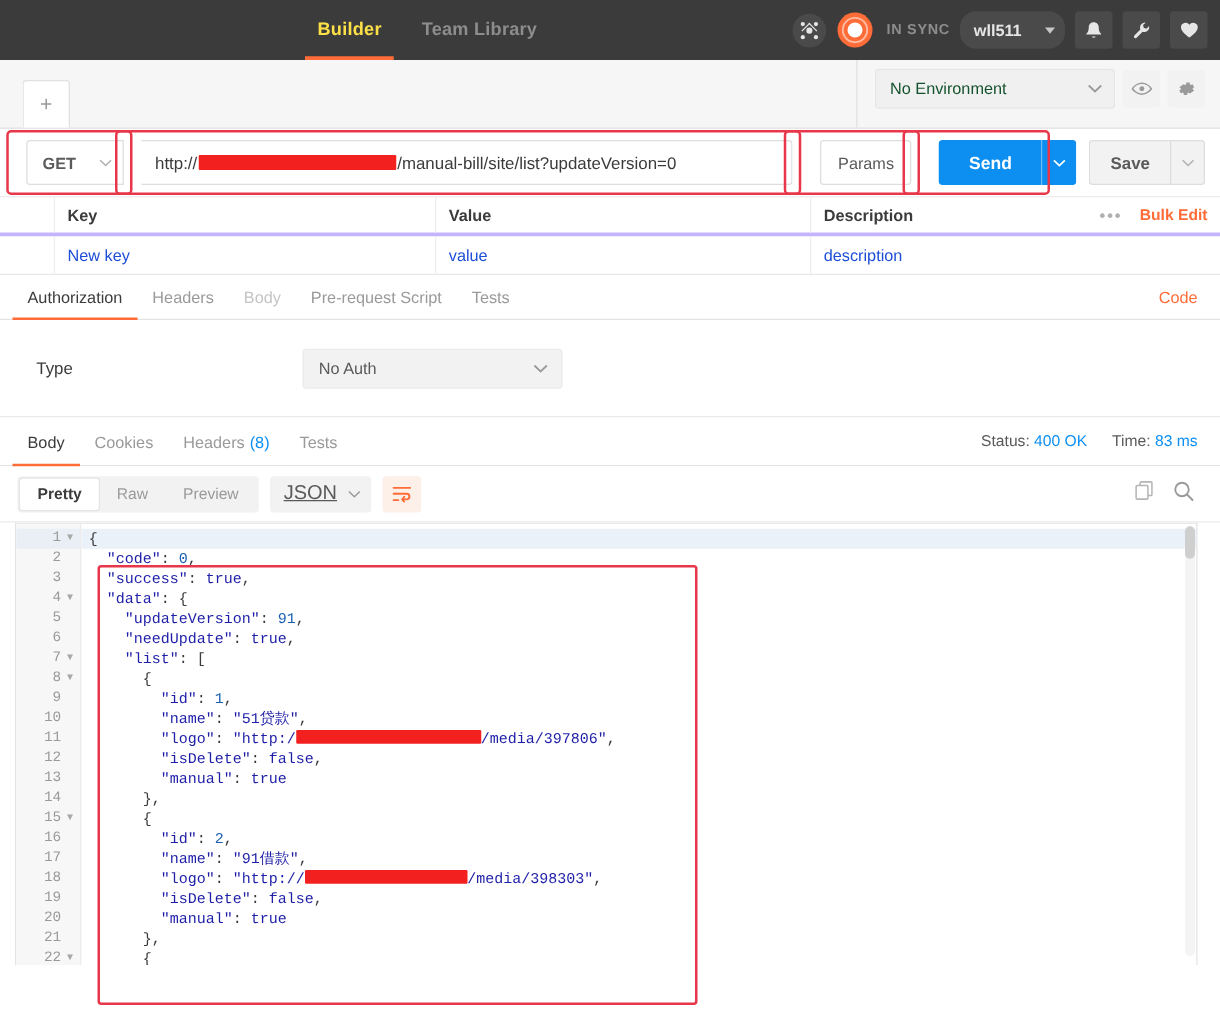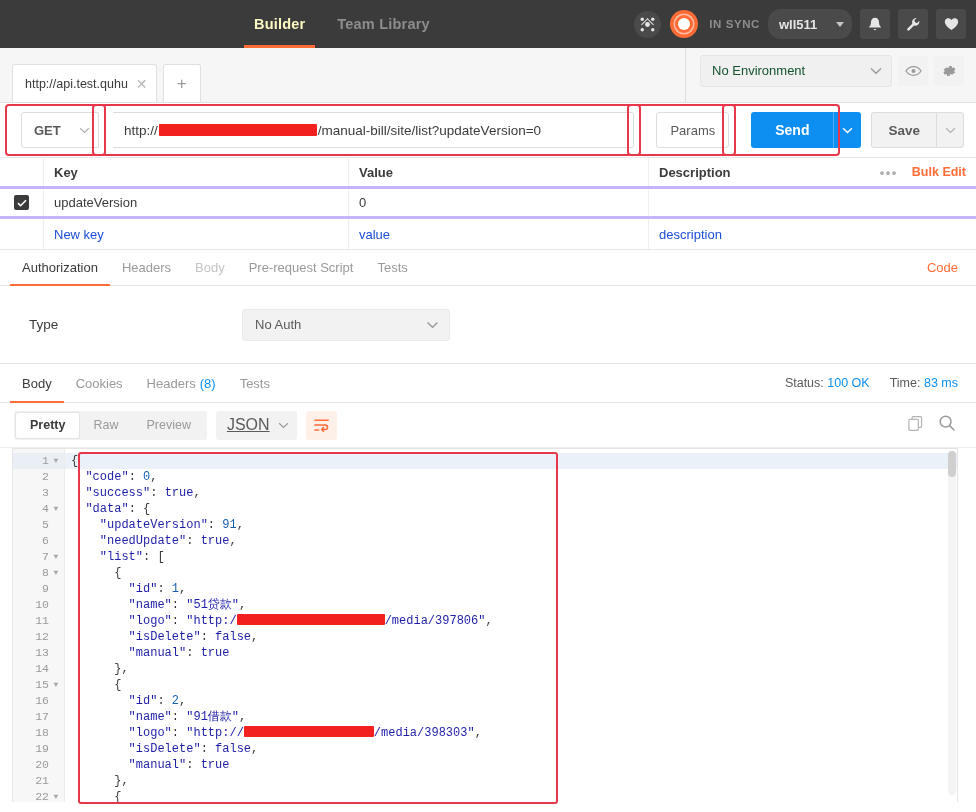--- a/index.html
+++ b/index.html
@@ -20,21 +20,21 @@
   .topbar-tabs { display: flex; align-items: stretch; margin-left: 238px; }
   .top-tab {
     display: flex; align-items: center; justify-content: center;
     padding: 0 16px;
     font-size: 14.5px; font-weight: bold;
     color: #8d8d8d;
     position: relative;
     cursor: pointer;
     letter-spacing: .2px;
   }
-  .top-tab.active { color: #fef9c3; }
+  .top-tab.active { color: #fde047; }
   .top-tab.active::after {
     content: ""; position: absolute; left: 6px; right: 6px; bottom: 0;
     height: 3px; background: #ff6c37;
   }
   .topbar-right {
     margin-left: auto; display: flex; align-items: center;
     gap: 8px; padding-right: 10px;
   }
   .sync-pack { display: flex; align-items: center; gap: 9px; }
   .round-icon-btn {
@@ -454,24 +454,20 @@
     <div class="icon-sq">
       <svg width="15" height="14" viewBox="0 0 16 15" fill="#e6e6e6">
         <path d="M8 14S.8 9.6.8 5.2A3.9 3.9 0 0 1 8 3.1a3.9 3.9 0 0 1 7.2 2.1C15.2 9.6 8 14 8 14z"></path>
       </svg>
     </div>
   </div>
 </div>
 
 <div class="tabstrip">
   <div class="req-tabs">
-    <div class="req-tab">
-      <span class="label">http://api.test.quhu</span>
-      <span class="x">✕</span>
-    </div>
     <div class="newtab">
       <span>+</span>
     </div>
   </div>
 
   <div class="env-area">
     <div class="env-select">
       <span>No Environment</span>
       <svg width="12" height="8" viewBox="0 0 12 8">
         <path d="M1 1.4L6 6.2 11 1.4" stroke="#9a9a9a" stroke-width="1.4" fill="none"></path>
@@ -544,32 +540,20 @@
     <div class="pcell val">Value</div>
     <div class="pcell desc">
       <span>Description</span>
       <span class="desc-right">
         <span class="dots">•••</span>
         <span class="bulk">Bulk Edit</span>
       </span>
     </div>
   </div>
 
-  <div class="prow">
-    <div class="pcell-chk">
-      <div class="chk">
-        <svg width="10" height="8" viewBox="0 0 10 8">
-          <path d="M1 4.1L3.6 6.7 9 1.2" stroke="#fff" stroke-width="1.6" fill="none"></path>
-        </svg>
-      </div>
-    </div>
-    <div class="pcell key">updateVersion</div>
-    <div class="pcell val">0</div>
-    <div class="pcell desc"></div>
-  </div>
 
   <div class="prow empty" style="border-bottom:none;">
     <div class="pcell-chk"></div>
     <div class="pcell key">New key</div>
     <div class="pcell val">value</div>
     <div class="pcell desc">description</div>
   </div>
 </div>
 
 <div class="tabbar">
@@ -614,21 +598,21 @@
     <span>Headers</span>
     <span class="count" style="margin-left:4px;">(8)</span>
   </div>
   <div class="tb-item">
     <span>Tests</span>
   </div>
 
   <div class="resp-meta">
     <span>
       <span>Status:</span>
-      <b>100 OK</b>
+      <b>400 OK</b>
     </span>
     <span>
       <span>Time:</span>
       <b>83 ms</b>
     </span>
   </div>
 </div>
 
 <div class="viewbar">
   <div class="seg">

